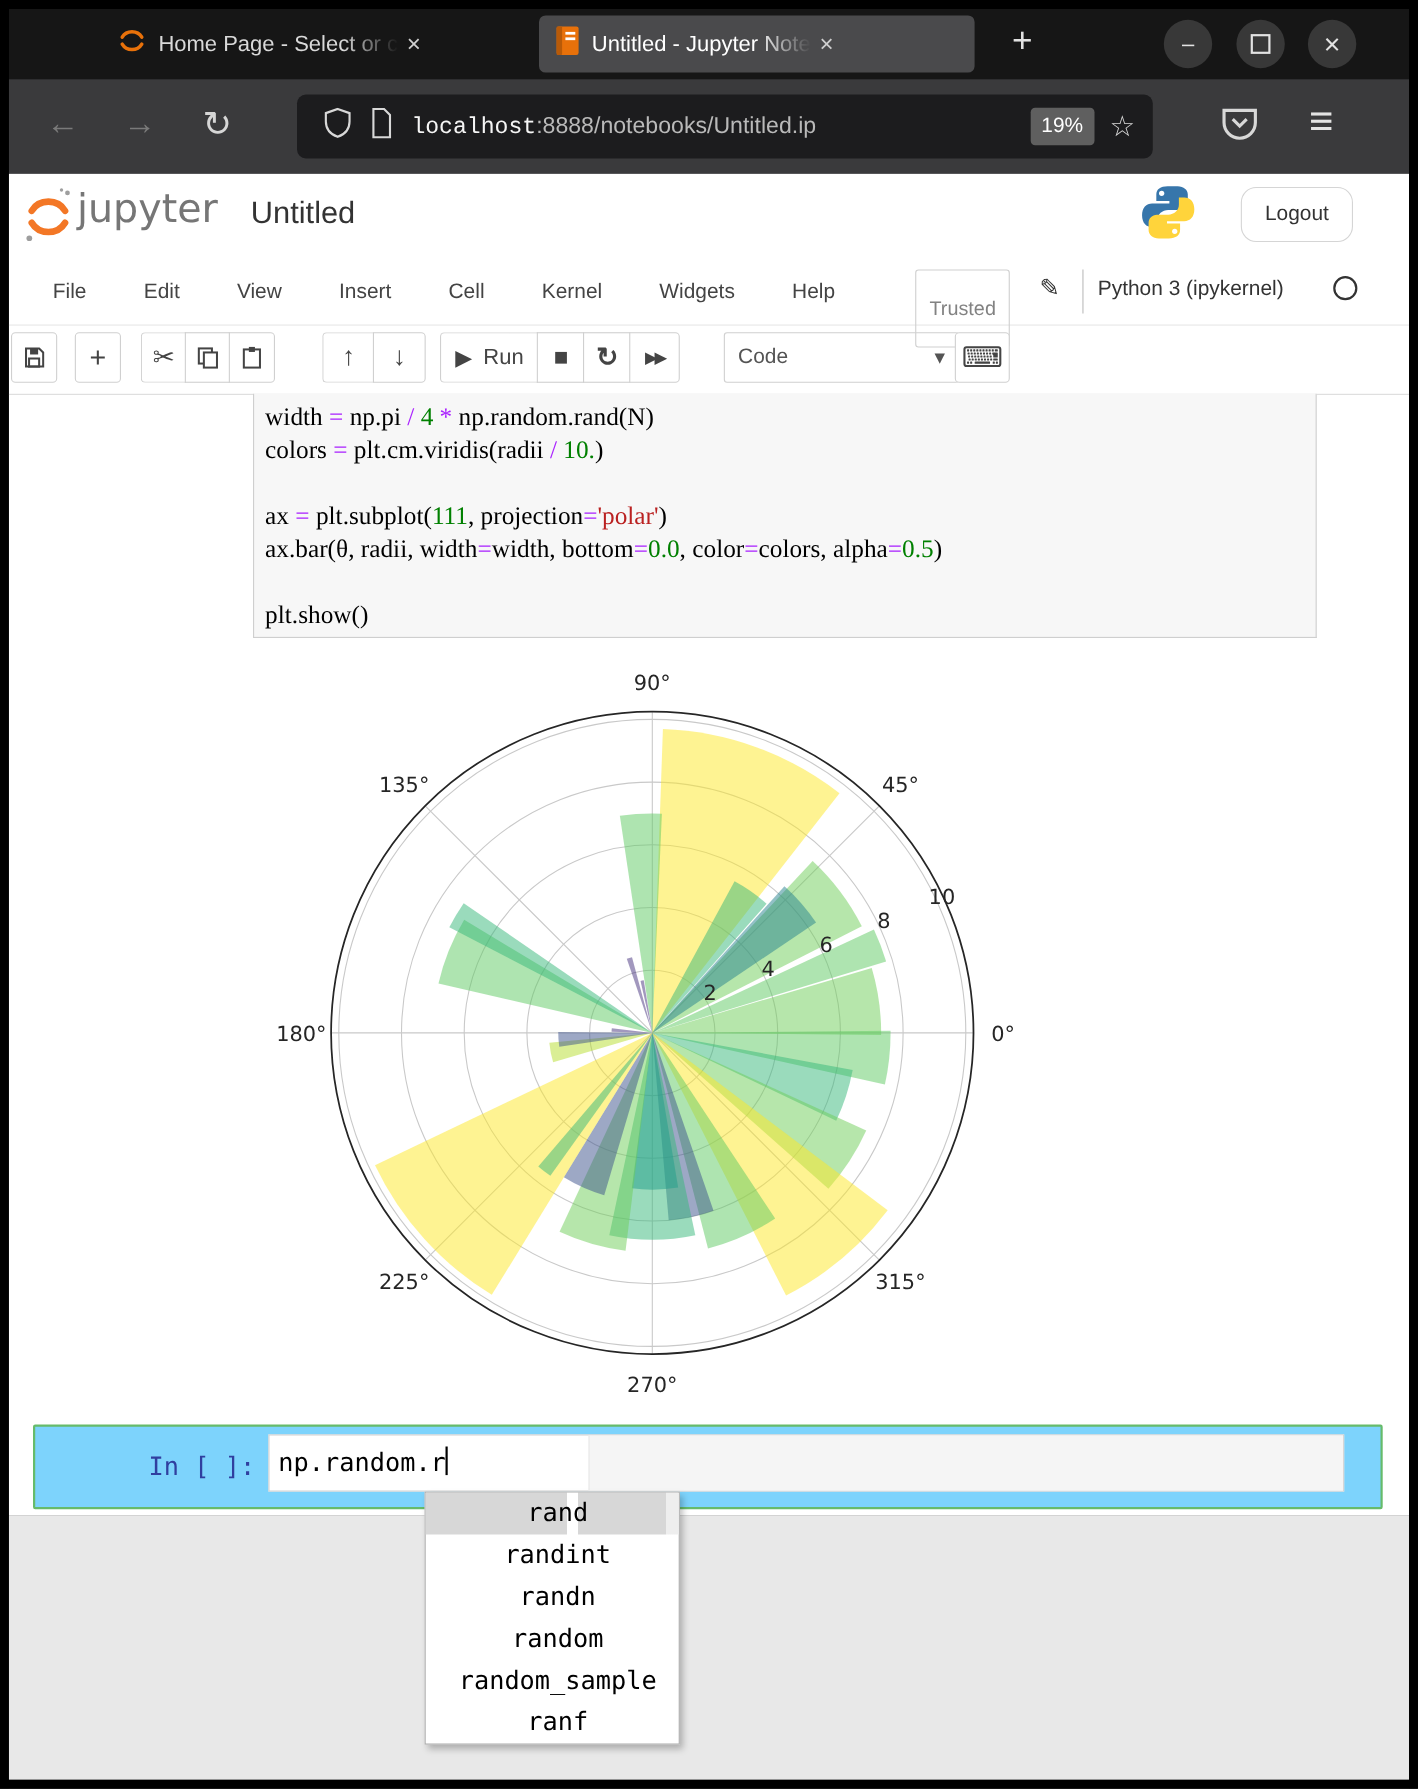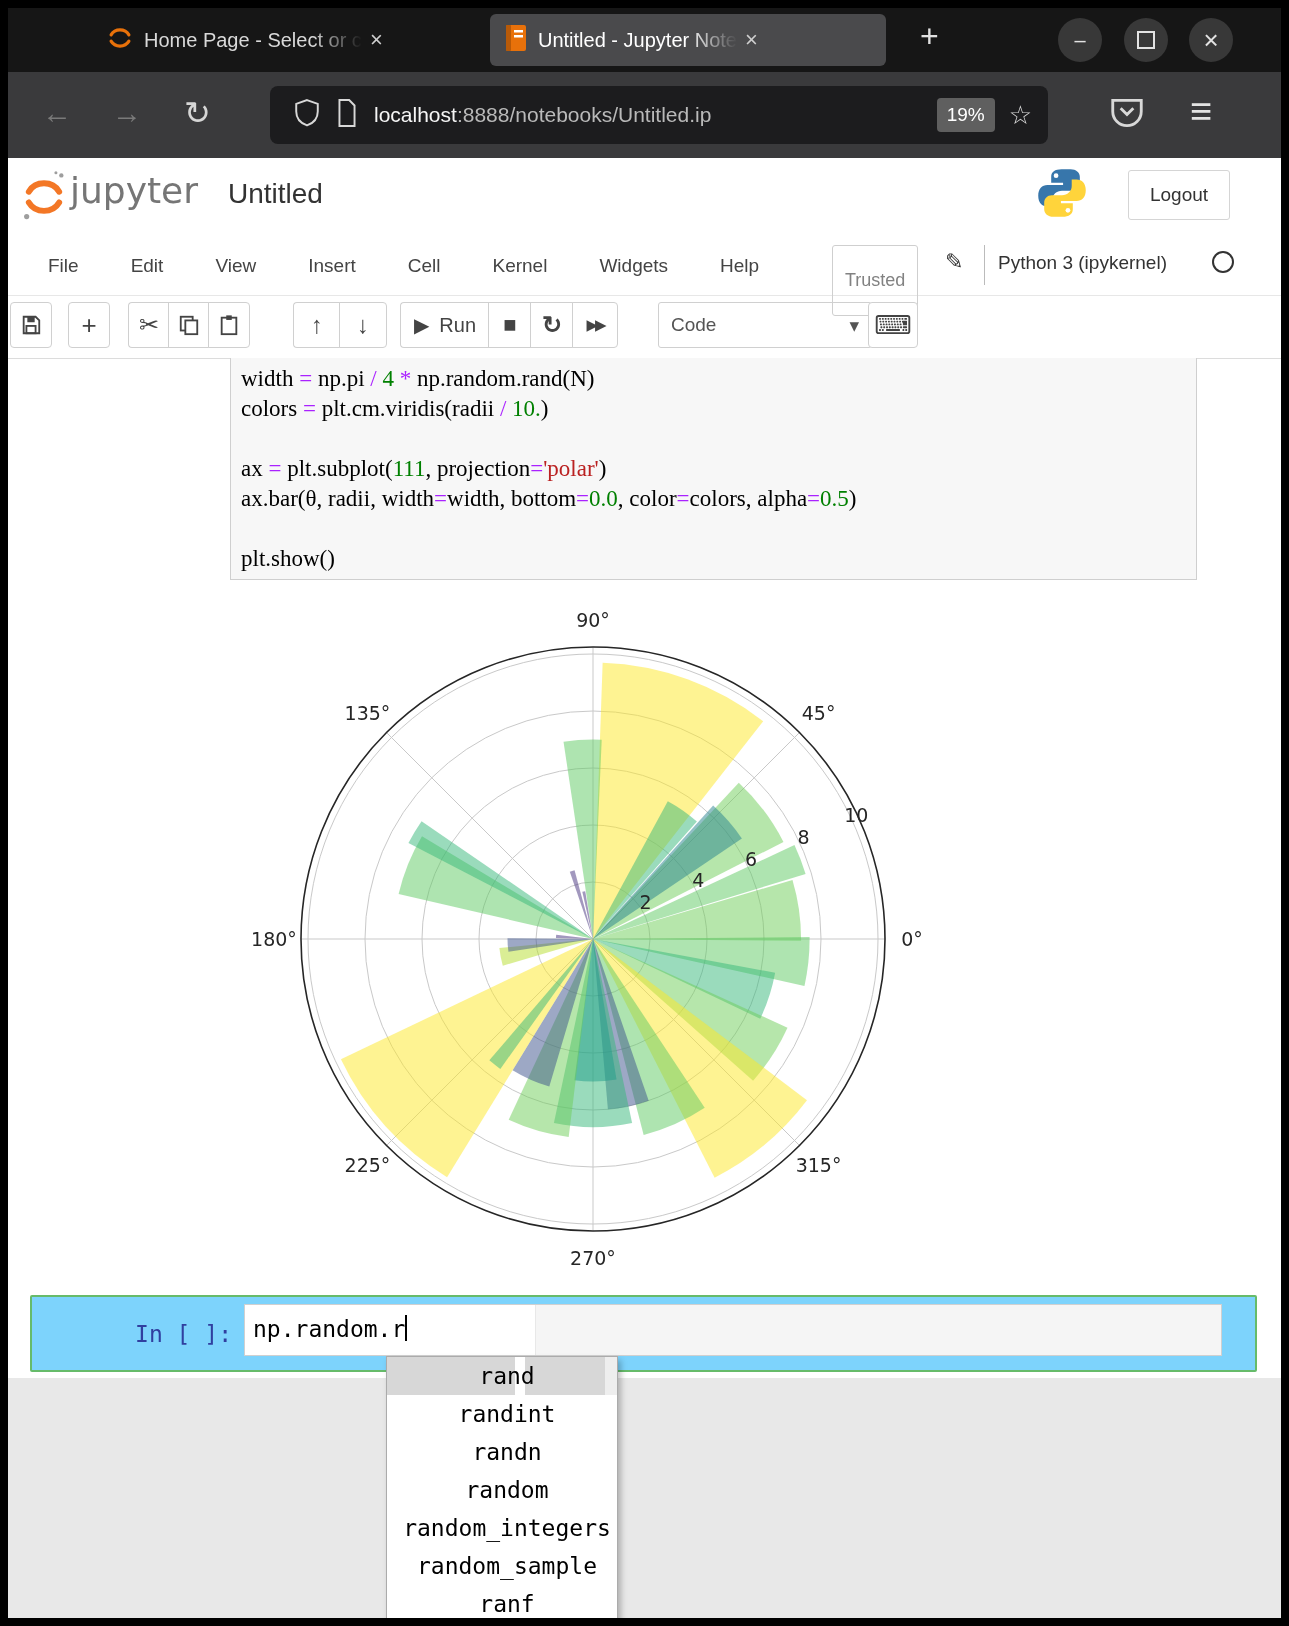--- a/index.html
+++ b/index.html
@@ -20,31 +20,31 @@
   .newtab{position:absolute;left:912px;top:10px;color:#e0e0e0;font-size:32px;font-weight:300;}
   .winbtn{position:absolute;top:10px;width:44px;height:44px;border-radius:50%;background:#383838;
           color:#e3e3e3;display:flex;align-items:center;justify-content:center;font-size:20px;}
   .winbtn .box{width:14px;height:14px;border:2px solid #e3e3e3;}
   
   .navbar{position:absolute;left:8px;top:72px;width:1273px;height:86px;background:#3a3a3c;}
   .navicon{position:absolute;font-size:30px;color:#d6d6d6;}
   .urlbox{position:absolute;left:262px;top:14px;width:778px;height:58px;background:#1c1c1e;border-radius:8px;
           display:flex;align-items:center;color:#b9b9b9;font-size:21px;}
   .urltext{white-space:nowrap;overflow:hidden;position:relative;flex:1;}
-  .urltext .host{color:#f5f5f5;}
+  .urltext .host{color:#f5f5f5;font-family:Liberation Mono, monospace;}
   .urlfade{position:absolute;right:0;top:0;bottom:0;width:60px;background:linear-gradient(to right,rgba(28,28,30,0),#1c1c1e);}
   .zoombadge{background:#5f5f5f;color:#fff;font-size:19px;border-radius:4px;padding:6px 10px;margin:0 14px;}
   .star{color:#d8d8d8;font-size:26px;margin-right:16px;}
   
   .content{position:absolute;left:8px;top:158px;width:1273px;height:1220px;background:#fff;color:#333;}
   .page-bottom{position:absolute;left:8px;top:1378px;width:1273px;height:240px;background:#e8e8e8;}
   .nb-header{position:absolute;left:0;top:0;width:100%;height:79px;}
   .logo-text{position:absolute;left:62px;top:12px;font-family:"DejaVu Sans",sans-serif;font-size:36px;color:#767676;}
   .nb-title{position:absolute;left:220px;top:20px;font-size:28px;color:#333;}
-  .logout{position:absolute;left:1120px;top:12px;width:100px;height:48px;border:1px solid #d5d5d5;border-radius:3px;
+  .logout{position:absolute;left:1120px;top:12px;width:100px;height:48px;border:1px solid #d5d5d5;border-radius:14px;
           background:#fff;font-size:19px;color:#333;display:flex;align-items:center;justify-content:center;}
   .menubar{position:absolute;left:0;top:79px;width:100%;height:58px;border-bottom:1px solid #e7e7e7;
            display:flex;align-items:center;font-size:19px;color:#444;}
   .menubar .menu{margin-left:52px;}
   .menubar .menu:first-child{margin-left:40px;}
   .trusted{position:absolute;left:824px;top:8px;border:1px solid #cfcfcf;border-radius:3px;color:#828282;
            font-size:18px;padding:24px 12px;}
   .pencil{position:absolute;left:937px;top:12px;font-size:22px;color:#333;}
   .kernel-sep{position:absolute;left:976px;top:8px;width:1px;height:40px;background:#bbb;}
   .kernel-name{position:absolute;left:990px;top:15px;font-size:19px;color:#333;}
@@ -298,21 +298,20 @@
     </div>
   </div>
 
   <div class="page-bottom"></div>
 
   <div class="hints" id="hints">
       <div class="hint sel">rand</div>
       <div class="hint">randint</div>
       <div class="hint">randn</div>
       <div class="hint">random</div>
-      <div class="hint">random_integers</div>
       <div class="hint">random_sample</div>
       <div class="hint">ranf</div>
     </div>
 
   <div class="frame" style="left:0;top:0;width:1289px;height:8px;"></div>
   <div class="frame" style="left:0;top:1618px;width:1289px;height:8px;"></div>
   <div class="frame" style="left:0;top:0;width:8px;height:1626px;"></div>
   <div class="frame" style="left:1281px;top:0;width:8px;height:1626px;"></div>
 </div>
 

